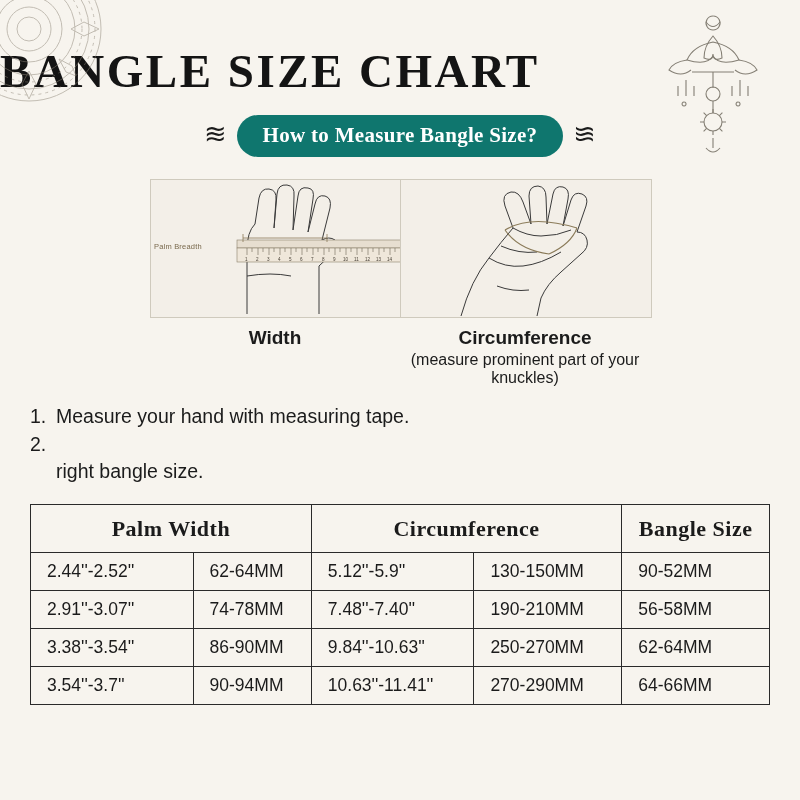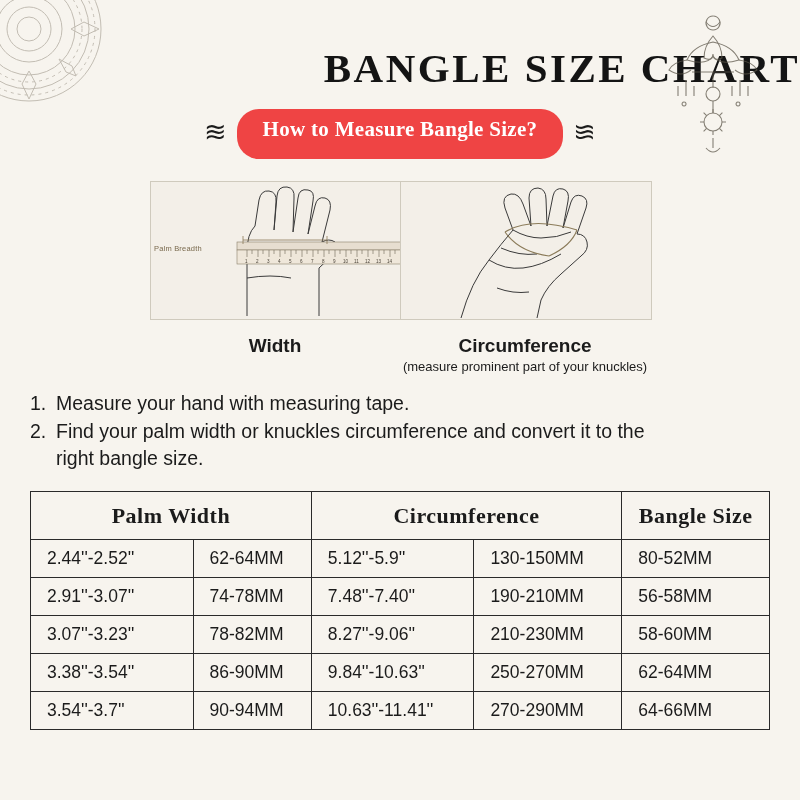--- a/index.html
+++ b/index.html
@@ -31,23 +31,23 @@
     right: 22px;
     top: 6px;
     width: 130px;
     height: 150px;
     opacity: .75;
     pointer-events: none;
   }
 
   
   .title {
-    text-align: right;
+    text-align: left;
     font-family: "Liberation Serif", serif;
-    font-size: 41px;
+    font-size: 47px;
     letter-spacing: 2.5px;
     font-weight: 700;
     margin: 30px 0 16px 0;
     padding-top: 14px;
     color: #141414;
   }
 
   .subtitle-row {
     display: flex;
     align-items: center;
@@ -57,27 +57,27 @@
   }
   .flourish {
     font-family: "Liberation Serif", serif;
     font-size: 27px;
     color: #1b1b1b;
     line-height: 1;
     transform: translateY(-2px);
   }
   .flourish.right { transform: translateY(-2px) scaleX(-1); }
   .subtitle-pill {
-    background: #ef4444;
+    background: #0f766e;
     color: #ffffff;
     font-family: "Liberation Serif", serif;
     font-size: 21px;
     font-weight: 700;
     letter-spacing: .3px;
-    padding: 8px 26px 17px 26px;
+    padding: 8px 26px 9px 26px;
     border-radius: 22px;
   }
 
   
   .images-row {
     display: flex;
     justify-content: center;
     margin-top: 22px;
   }
   .img-block { width: 250px; }
@@ -86,26 +86,26 @@
     height: 137px;
     background: #f3efe7;
     border: 1px solid #cfcabd;
     position: relative;
     overflow: hidden;
   }
   .cap {
     text-align: center;
     font-size: 19px;
     font-weight: 700;
-    margin-top: 15px;
+    margin-top: 9px;
     font-family: "Liberation Sans", sans-serif;
   }
   .cap-sub {
     text-align: center;
-    font-size: 13px;
+    font-size: 16px;
     margin-top: 2px;
   }
   .palm-label {
     position: absolute;
     left: 3px;
     top: 62px;
     font-size: 7.5px;
     color: #7a6a4e;
     background: rgba(255,255,255,.0);
     letter-spacing: .2px;
@@ -290,21 +290,20 @@
 
 </div>
 
 <div class="steps">
   <div class="step">
     <span class="step-num">1.</span>
     <span>Measure your hand with measuring tape.</span>
   </div>
   <div class="step">
     <span class="step-num">2.</span>
-    <span>Find your palm width or knuckles circumference and convert it to the</span>
   </div>
   <div class="step-indent">right bangle size.</div>
 </div>
 
 <table>
   <colgroup>
       <col class="c1">
       <col class="c2">
       <col class="c3">
       <col class="c4">
@@ -316,35 +315,28 @@
       <th class="cell-c" colspan="2">Circumference</th>
       <th class="cell-c">Bangle Size</th>
     </tr>
   </thead>
   <tbody id="table-body">
       <tr>
         <td class="cell">2.44''-2.52''</td>
         <td class="cell">62-64MM</td>
         <td class="cell">5.12''-5.9''</td>
         <td class="cell">130-150MM</td>
-        <td class="cell">80-52MM</td>
+        <td class="cell">90-52MM</td>
       </tr>
       <tr>
         <td class="cell">2.91''-3.07''</td>
         <td class="cell">74-78MM</td>
         <td class="cell">7.48''-7.40''</td>
         <td class="cell">190-210MM</td>
         <td class="cell">56-58MM</td>
-      </tr>
-      <tr>
-        <td class="cell">3.07''-3.23''</td>
-        <td class="cell">78-82MM</td>
-        <td class="cell">8.27''-9.06''</td>
-        <td class="cell">210-230MM</td>
-        <td class="cell">58-60MM</td>
       </tr>
       <tr>
         <td class="cell">3.38''-3.54''</td>
         <td class="cell">86-90MM</td>
         <td class="cell">9.84''-10.63''</td>
         <td class="cell">250-270MM</td>
         <td class="cell">62-64MM</td>
       </tr>
       <tr>
         <td class="cell">3.54''-3.7''</td>

